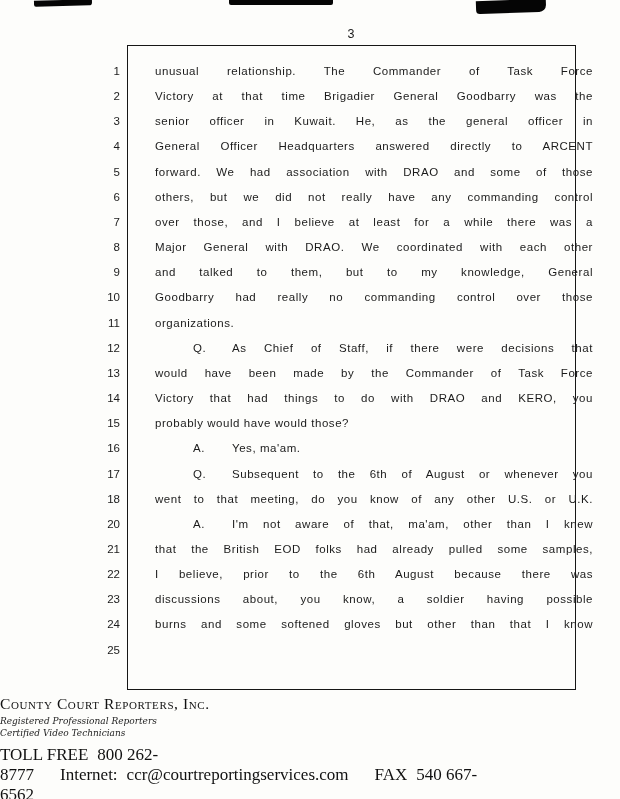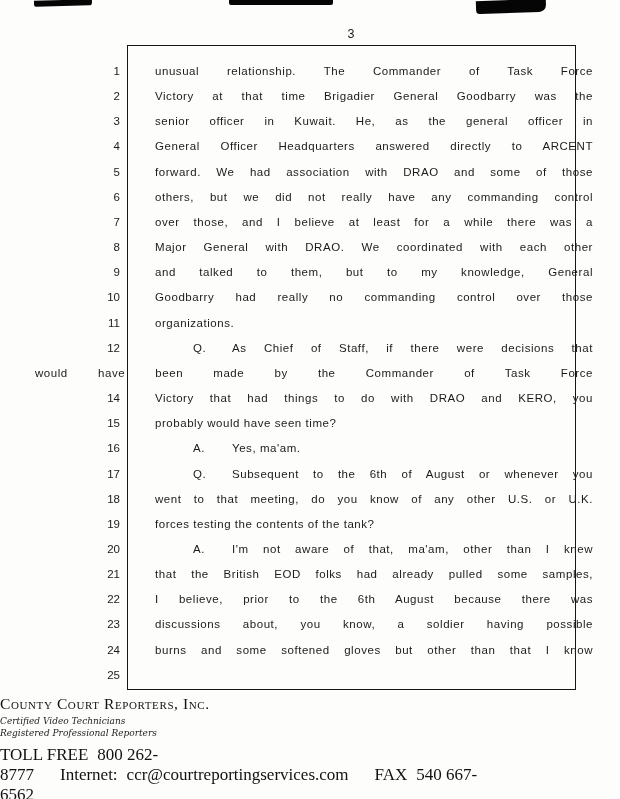--- a/index.html
+++ b/index.html
@@ -138,45 +138,42 @@
       </div>
       <div class="line">
         <span class="num">11</span>
         <span class="txt">organizations.</span>
       </div>
       <div class="line">
         <span class="num">12</span>
         <span class="txt justify indent"><span class="qa">Q.</span>As Chief of Staff, if there were decisions that</span>
       </div>
       <div class="line">
+        <span class="num">13</span>
         <span class="txt justify">would have been made by the Commander of Task Force</span>
       </div>
       <div class="line">
         <span class="num">14</span>
         <span class="txt justify">Victory that had things to do with DRAO and KERO, you</span>
       </div>
       <div class="line">
         <span class="num">15</span>
-        <span class="txt">probably would have seen time?</span>
+        <span class="txt">probably would have would those?</span>
       </div>
       <div class="line">
         <span class="num">16</span>
         <span class="txt indent"><span class="qa">A.</span>Yes, ma'am.</span>
       </div>
       <div class="line">
         <span class="num">17</span>
         <span class="txt justify indent"><span class="qa">Q.</span>Subsequent to the 6th of August or whenever you</span>
       </div>
       <div class="line">
         <span class="num">18</span>
         <span class="txt justify">went to that meeting, do you know of any other U.S. or U.K.</span>
-      </div>
-      <div class="line">
-        <span class="num">19</span>
-        <span class="txt">forces testing the contents of the tank?</span>
       </div>
       <div class="line">
         <span class="num">20</span>
         <span class="txt justify indent"><span class="qa">A.</span>I'm not aware of that, ma'am, other than I knew</span>
       </div>
       <div class="line">
         <span class="num">21</span>
         <span class="txt justify">that the British EOD folks had already pulled some samples,</span>
       </div>
       <div class="line">
@@ -192,22 +189,22 @@
         <span class="txt justify">burns and some softened gloves but other than that I know</span>
       </div>
       <div class="line">
         <span class="num">25</span>
       </div>
     </div>
 
   <div class="footer">
     <div class="company">County Court Reporters, Inc.</div>
     <div class="taglines">
+      <div class="tagline">Registered Professional Reporters</div>
       <div class="tagline">Certified Video Technicians</div>
-      <div class="tagline">Registered Professional Reporters</div>
     </div>
     <div class="contact">
       <span class="gap-sm">TOLL FREE</span><span class="gap-lg">800 262-8777</span><span class="gap-sm">Internet:</span><span class="gap-lg">ccr@courtreportingservices.com</span><span class="gap-sm">FAX</span><span>540 667-6562</span>
     </div>
     <div class="since">PROFESSIONAL REPORTING SINCE 1975</div>
   </div>
 
 </div>
 
 </body></html>

